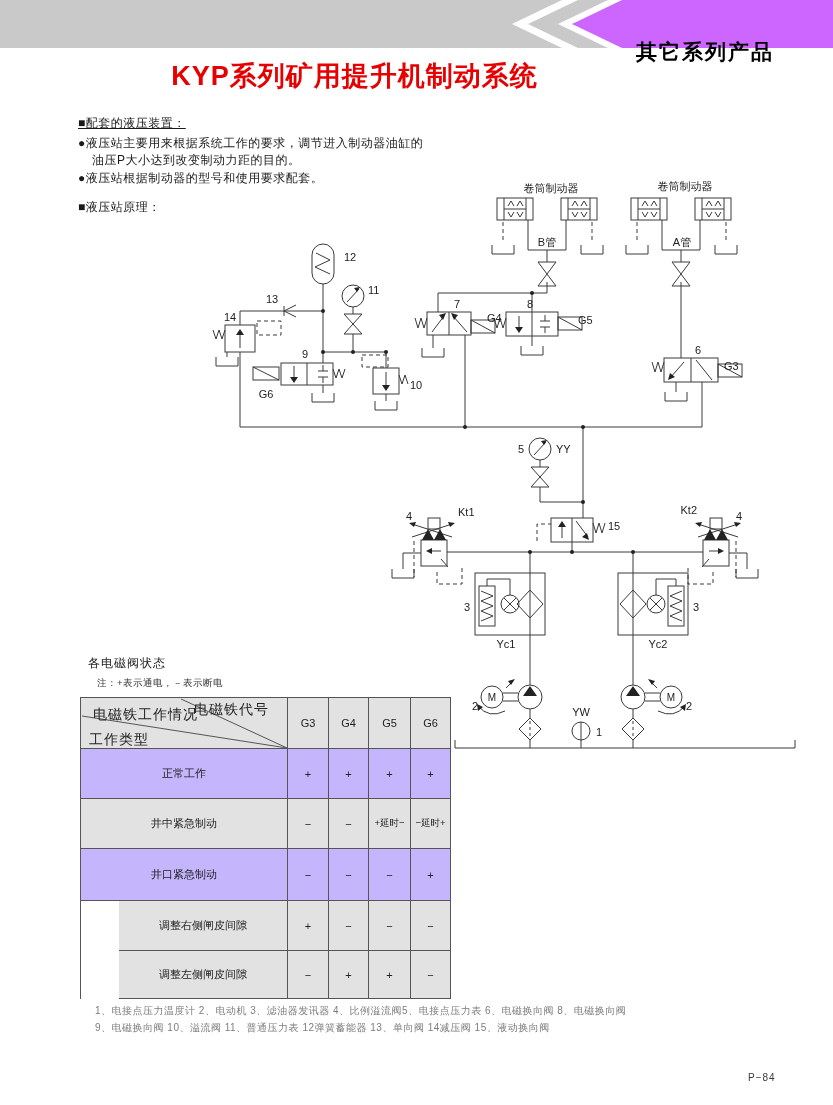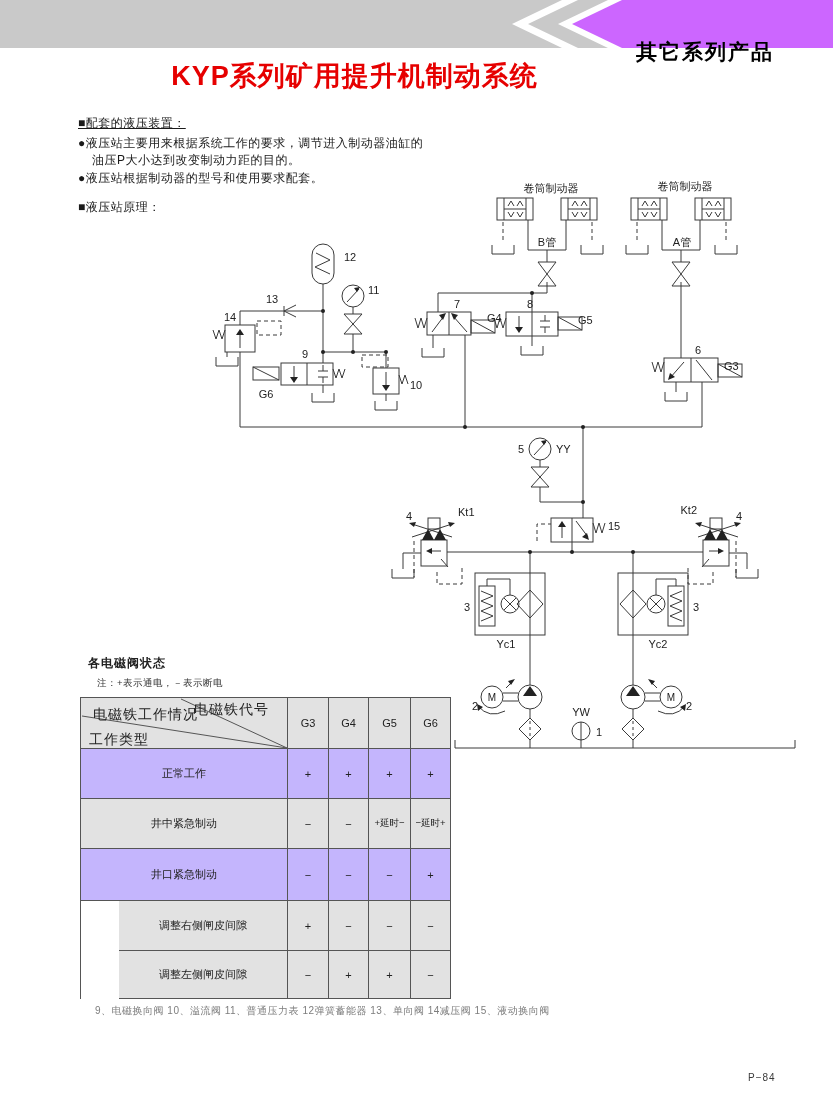--- a/index.html
+++ b/index.html
@@ -23,21 +23,21 @@
   #page-title{left:0;top:58px;width:709px;text-align:center;font-size:27px;font-weight:bold;
     color:var(--red);letter-spacing:1px;}
   
   .intro{font-size:12px;letter-spacing:.5px;color:#1a1a1a;white-space:nowrap;}
   #intro1{left:78px;top:115px;text-decoration:underline;} #intro2{left:78px;top:135px;}
   #intro3{left:92px;top:152px;} #intro4{left:78px;top:170px;}
   #intro5{left:78px;top:199px;}
   
   #diagram{left:0;top:170px;}
   
-  #tbl-title{left:88px;top:655px;font-size:12px;font-weight:bold;letter-spacing:1px;}
+  #tbl-title{left:88px;top:655px;font-size:12px;font-weight:normal;letter-spacing:1px;}
   #tbl-note{left:97px;top:677px;font-size:9.5px;color:#333;letter-spacing:.5px;}
   .vtable{position:absolute;left:80px;top:697px;display:grid;
     grid-template-columns:38px 169px 41px 40px 42px 40px;
     grid-template-rows:51px 50px 50px 52px 50px 48px;
     border-left:1px solid #555;border-top:1px solid #555;font-size:11px;color:#222;}
   .vtable .cell{border-right:1px solid #555;border-bottom:1px solid #555;
     display:flex;align-items:center;justify-content:center;position:relative;background:#c4b5fd;}
   .vtable .shaded{background:var(--shade);}
   .lblcell{grid-column:1/3;}
   .hdr{grid-column:1/3;grid-row:1;}
@@ -366,16 +366,17 @@
   <div class="cell val shaded">−</div>
 
   <div class="cell shaded" style="grid-column:2">调整左侧闸皮间隙</div>
   <div class="cell val shaded">−</div>
   <div class="cell val shaded">+</div>
   <div class="cell val shaded">+</div>
   <div class="cell val shaded">−</div>
 </div>
 
 <div class="abs" id="legend">
+  <div>1、电接点压力温度计 2、电动机 3、滤油器发讯器 4、比例溢流阀5、电接点压力表 6、电磁换向阀 8、电磁换向阀</div>
   <div>9、电磁换向阀 10、溢流阀 11、普通压力表 12弹簧蓄能器 13、单向阀 14减压阀 15、液动换向阀</div>
 </div>
 
 <div class="abs" id="pageno">P−84</div>
 
 </body></html>

